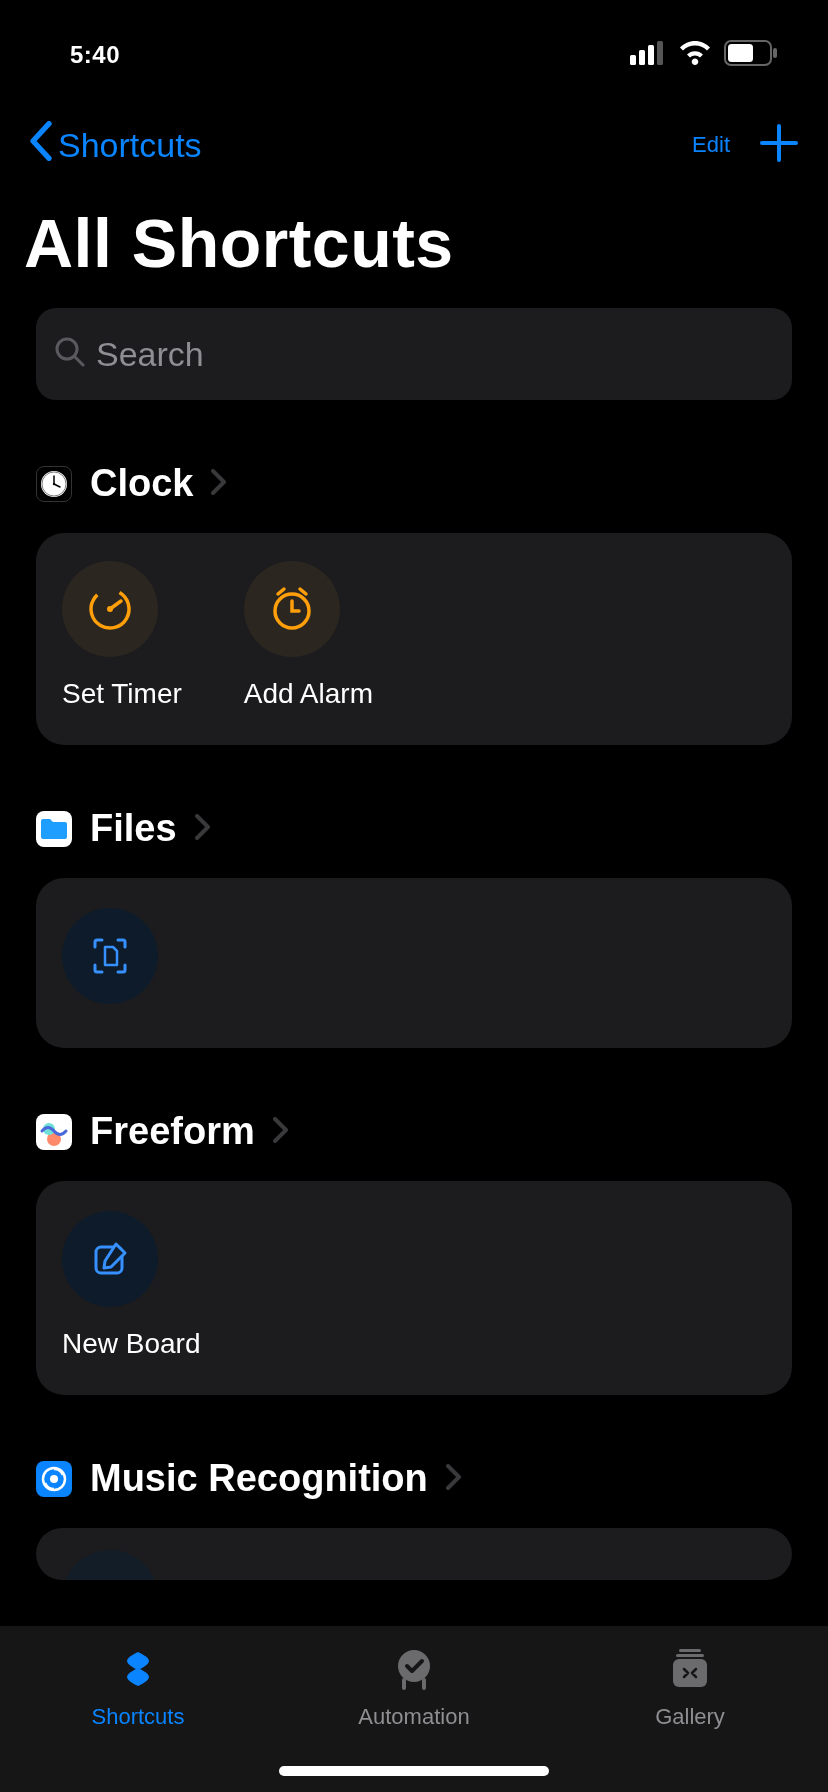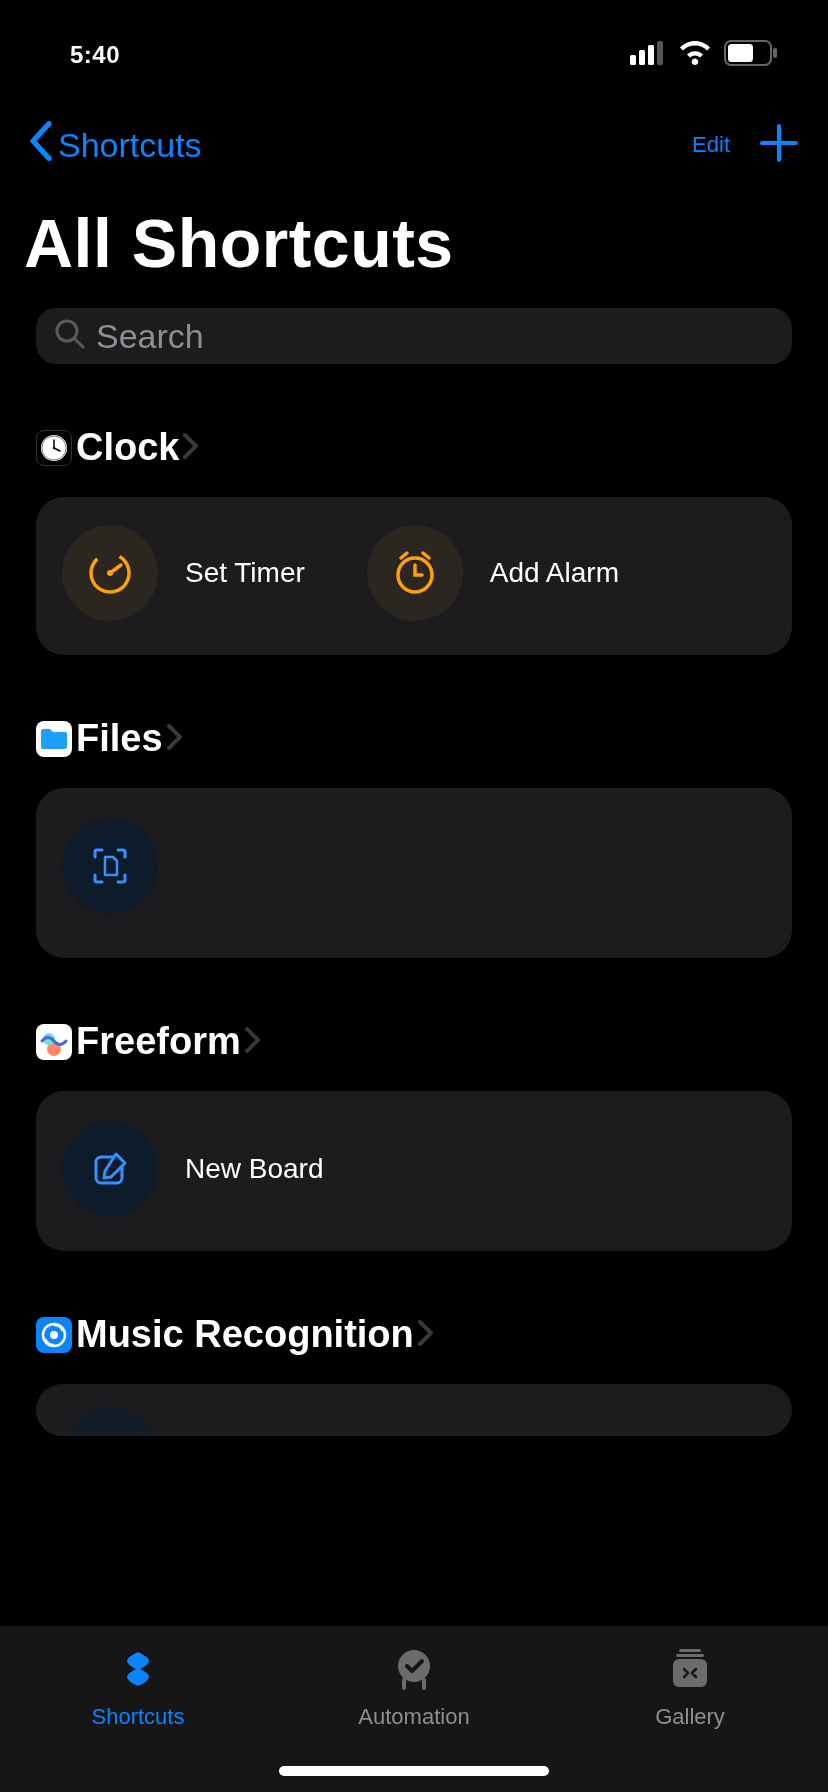--- a/index.html
+++ b/index.html
@@ -54,38 +54,38 @@
 .page-title {
   font-size: 68px;
   font-weight: 700;
   padding: 24px 24px 26px;
   letter-spacing: 0.5px;
 }
 .search-bar {
   margin: 0 36px;
   background: #1c1c1e;
   border-radius: 20px;
-  height: 56px;
+  height: 92px;
   display: flex;
   align-items: center;
   padding: 0 18px;
   gap: 10px;
 }
 .search-bar svg { opacity: 0.55; }
 .search-placeholder {
   color: #8e8e93;
   font-size: 34px;
 }
 .content {
   padding: 0 36px;
 }
 .section-header {
   display: flex;
   align-items: center;
-  gap: 4px;
+  gap: 18px;
   margin-top: 62px;
   margin-bottom: 28px;
 }
 .app-icon {
   width: 36px;
   height: 36px;
   border-radius: 8px;
   flex-shrink: 0;
 }
 .app-icon.clock {
@@ -122,23 +122,23 @@
   background: #1c1c1e;
   border-radius: 28px;
   padding: 30px 26px 34px;
   display: flex;
   gap: 62px;
 }
 .card.tall { padding-bottom: 44px; }
 .card.double { padding-top: 28px; }
 .shortcut {
   display: flex;
-  flex-direction: row;
-  align-items: center;
-  gap: 27px;
+  flex-direction: column;
+  align-items: flex-start;
+  gap: 20px;
 }
 .shortcut-circle {
   width: 96px;
   height: 96px;
   border-radius: 50%;
   display: flex;
   align-items: center;
   justify-content: center;
 }
 .shortcut-circle.orange-bg { background: #2c2620; }

